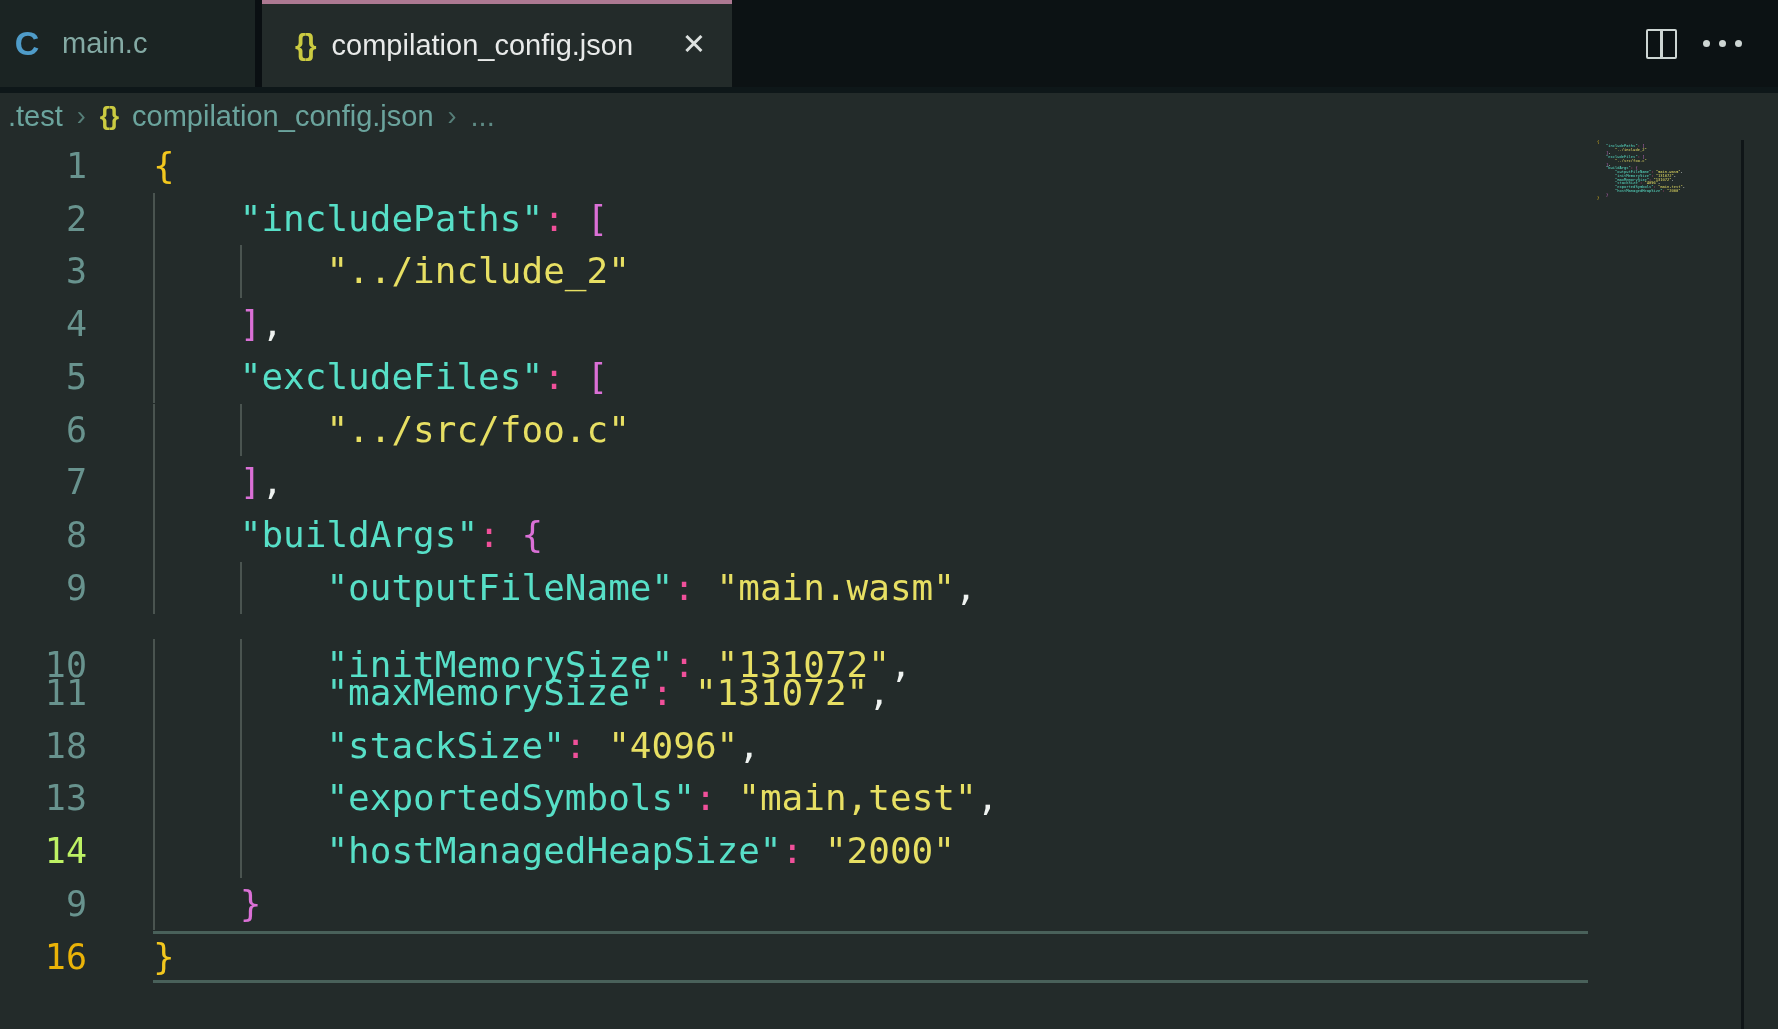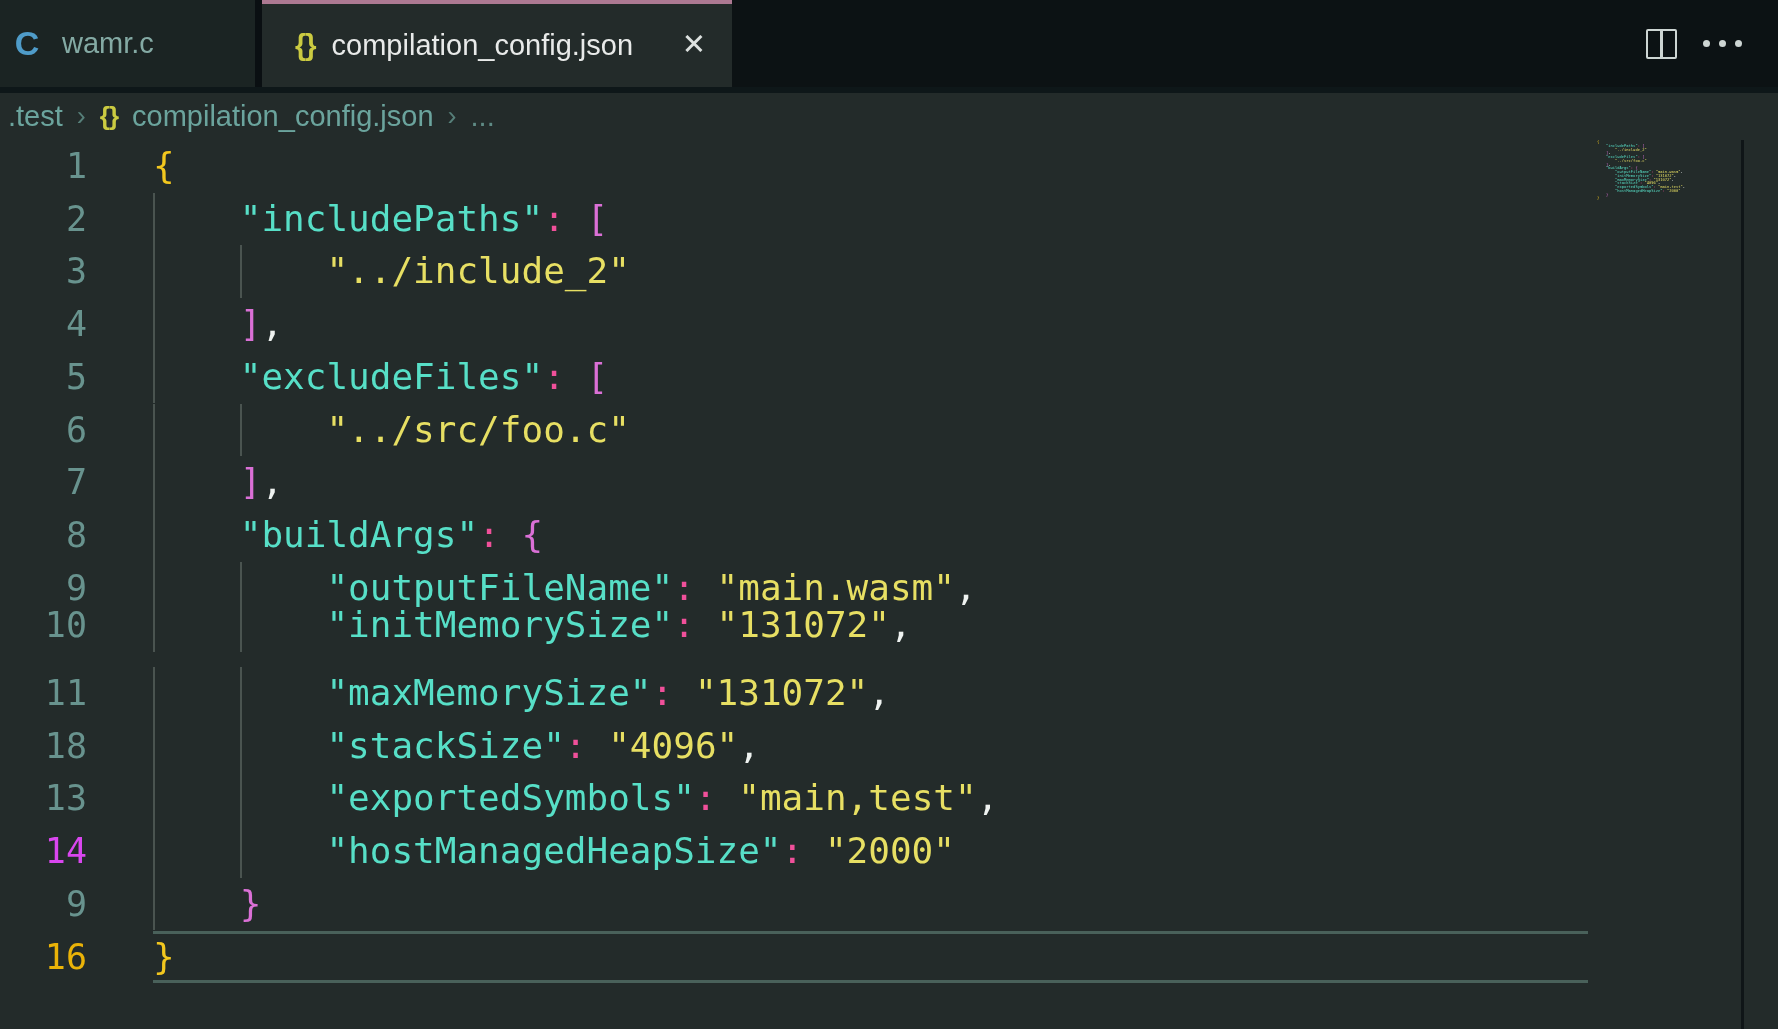--- a/index.html
+++ b/index.html
@@ -108,21 +108,21 @@
     background:#0f1517;
   }
   .scrollbar-strip { position:absolute; left:1744px; top:140px; width:34px; height:889px; }
 </style>
 </head>
 <body>
 
 <div class="tabbar">
   <div class="tab inactive">
     <span class="c-icon">C</span>
-    <span class="tab-label">wamr.c</span>
+    <span class="tab-label">main.c</span>
   </div>
   <div class="tab-gap"></div>
   <div class="tab active" style="border-top-color: rgb(173, 121, 146);">
     <span class="braces-icon">{}</span>
     <span class="tab-label">compilation_config.json</span>
     <span class="tab-close">✕</span>
   </div>
   <div class="tabbar-actions">
     <div class="split-icon"></div>
     <div class="more-icon">
@@ -183,21 +183,21 @@
       <span class="ln" style="color: rgb(104, 147, 142);">8</span>
       <span class="guide" style="left: 153px; background: rgb(74, 84, 80);"></span>
       <span class="lc"><span>    </span><span style="color: rgb(87, 223, 199);">"buildArgs"</span><span style="color: rgb(240, 80, 154);">:</span><span style="color: rgb(238, 242, 240);"> </span><span style="color: rgb(218, 112, 214);">{</span></span>
     </div>
     <div class="cl" style="top: 421.6px;">
       <span class="ln" style="color: rgb(104, 147, 142);">9</span>
       <span class="guide" style="left: 153px; background: rgb(74, 84, 80);"></span>
       <span class="guide" style="left: 239.664px; background: rgb(74, 84, 80);"></span>
       <span class="lc"><span>        </span><span style="color: rgb(87, 223, 199);">"outputFileName"</span><span style="color: rgb(240, 80, 154);">:</span><span style="color: rgb(238, 242, 240);"> </span><span style="color: rgb(231, 223, 99);">"main.wasm"</span><span style="color: rgb(238, 242, 240);">,</span></span>
     </div>
-    <div class="cl" style="top: 459px;">
+    <div class="cl" style="top: 499px;">
       <span class="ln" style="color: rgb(104, 147, 142);">10</span>
       <span class="guide" style="left: 153px; background: rgb(74, 84, 80);"></span>
       <span class="guide" style="left: 239.664px; background: rgb(74, 84, 80);"></span>
       <span class="lc"><span>        </span><span style="color: rgb(87, 223, 199);">"initMemorySize"</span><span style="color: rgb(240, 80, 154);">:</span><span style="color: rgb(238, 242, 240);"> </span><span style="color: rgb(231, 223, 99);">"131072"</span><span style="color: rgb(238, 242, 240);">,</span></span>
     </div>
     <div class="cl" style="top: 527px;">
       <span class="ln" style="color: rgb(104, 147, 142);">11</span>
       <span class="guide" style="left: 153px; background: rgb(74, 84, 80);"></span>
       <span class="guide" style="left: 239.664px; background: rgb(74, 84, 80);"></span>
       <span class="lc"><span>        </span><span style="color: rgb(87, 223, 199);">"maxMemorySize"</span><span style="color: rgb(240, 80, 154);">:</span><span style="color: rgb(238, 242, 240);"> </span><span style="color: rgb(231, 223, 99);">"131072"</span><span style="color: rgb(238, 242, 240);">,</span></span>
@@ -208,21 +208,21 @@
       <span class="guide" style="left: 239.664px; background: rgb(74, 84, 80);"></span>
       <span class="lc"><span>        </span><span style="color: rgb(87, 223, 199);">"stackSize"</span><span style="color: rgb(240, 80, 154);">:</span><span style="color: rgb(238, 242, 240);"> </span><span style="color: rgb(231, 223, 99);">"4096"</span><span style="color: rgb(238, 242, 240);">,</span></span>
     </div>
     <div class="cl" style="top: 632.4px;">
       <span class="ln" style="color: rgb(104, 147, 142);">13</span>
       <span class="guide" style="left: 153px; background: rgb(74, 84, 80);"></span>
       <span class="guide" style="left: 239.664px; background: rgb(74, 84, 80);"></span>
       <span class="lc"><span>        </span><span style="color: rgb(87, 223, 199);">"exportedSymbols"</span><span style="color: rgb(240, 80, 154);">:</span><span style="color: rgb(238, 242, 240);"> </span><span style="color: rgb(231, 223, 99);">"main,test"</span><span style="color: rgb(238, 242, 240);">,</span></span>
     </div>
     <div class="cl" style="top: 685.1px;">
-      <span class="ln" style="color: #d946ef;">14</span>
+      <span class="ln" style="color: #bef264;">14</span>
       <span class="guide" style="left: 153px; background: rgb(74, 84, 80);"></span>
       <span class="guide" style="left: 239.664px; background: rgb(74, 84, 80);"></span>
       <span class="lc"><span>        </span><span style="color: rgb(87, 223, 199);">"hostManagedHeapSize"</span><span style="color: rgb(240, 80, 154);">:</span><span style="color: rgb(238, 242, 240);"> </span><span style="color: rgb(231, 223, 99);">"2000"</span></span>
     </div>
     <div class="cl" style="top: 737.8px;">
       <span class="ln" style="color: rgb(104, 147, 142);">9</span>
       <span class="guide" style="left: 153px; background: rgb(74, 84, 80);"></span>
       <span class="lc"><span>    </span><span style="color: rgb(218, 112, 214);">}</span></span>
     </div>
     <div class="cl" style="top: 790.5px;">

